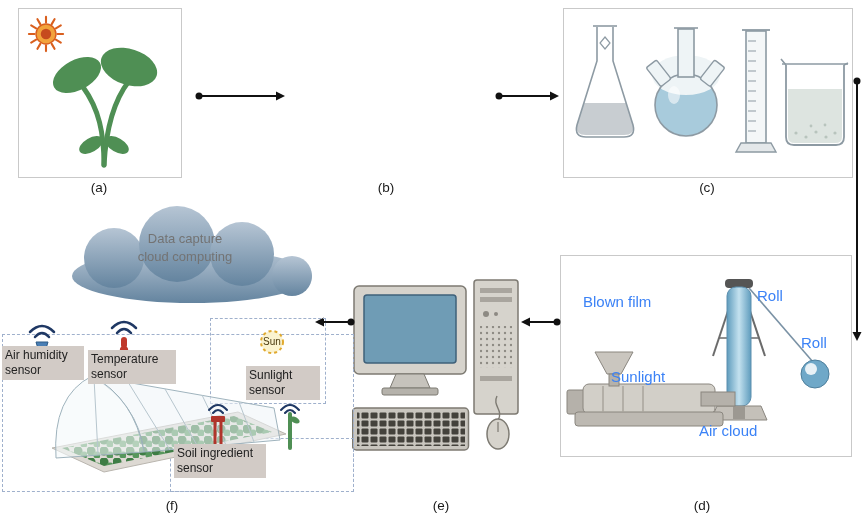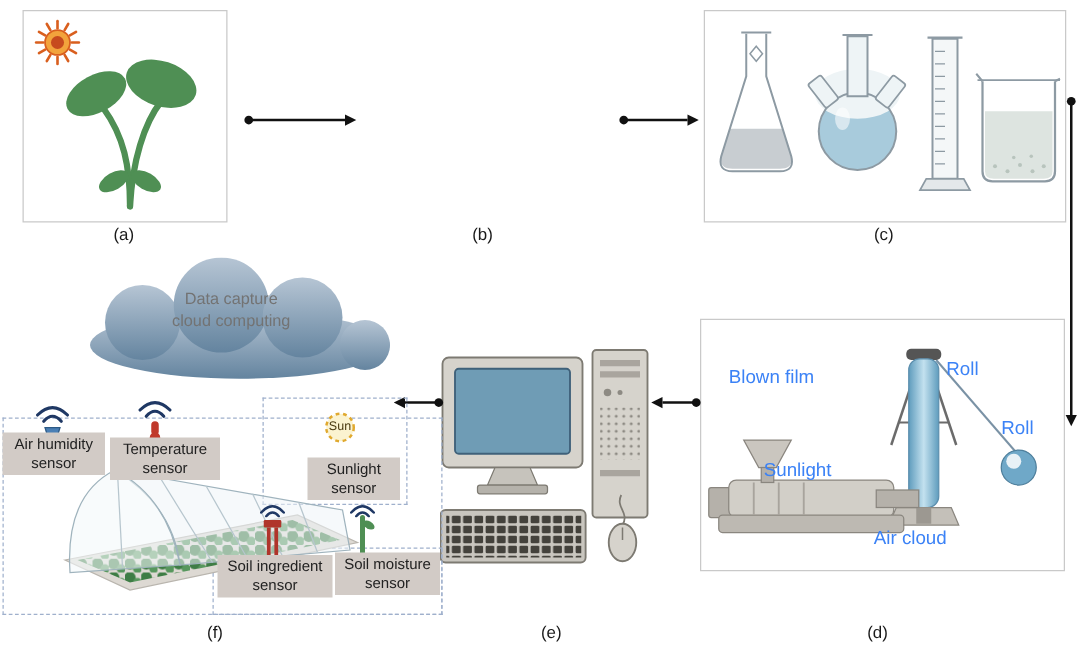--- a/index.html
+++ b/index.html
@@ -4,21 +4,21 @@
 <style>
   html,body { margin:0; padding:0; background:#fff; }
   .canvas { position:relative; width:864px; height:519px; background:#ffffff;
             font-family:"Liberation Sans", sans-serif; overflow:hidden; }
   .abs { position:absolute; }
   .box { position:absolute; border:1px solid #c9c9c9; background:#fff; }
   .plabel { position:absolute; text-align:center; font-size:13.5px; color:#1a1a1a; }
   .caption { position:absolute; font-size:13px; color:#222; text-align:center; }
   .dlabel { position:absolute; font-size:15px; color:#3b82f6; white-space:nowrap; }
   .sensor-label { position:absolute; background:#d2cbc6; color:#222; font-size:12px;
-                  line-height:1.25; text-align:center; display:flex; align-items:center;
+                  line-height:1.25; display:flex; align-items:center;
                   justify-content:center; padding:2px 3px; box-sizing:border-box; }
   .dashed { position:absolute; border:1.5px dashed #9fb0cc; }
   .cloud-text { position:absolute; text-align:center; font-size:13px; color:#737373; line-height:1.35; }
   .sun-badge-text { position:absolute; left:0; top:10px; width:100%; text-align:center;
                     font-size:10px; color:#4a3a10; }
   svg.arrow { position:absolute; }
 </style>
 </head>
 <body>
 
@@ -313,17 +313,16 @@
   <svg class="abs" style="left:206px;top:414px" width="24" height="38" viewBox="0 0 24 38">
     <rect x="5" y="2" width="14" height="6" rx="1" fill="#b0352b"></rect>
     <line x1="9" y1="8" x2="9" y2="34" stroke="#b0352b" stroke-width="3"></line>
     <line x1="15" y1="8" x2="15" y2="34" stroke="#b0352b" stroke-width="3"></line>
   </svg>
 
   <div class="sensor-label" style="left:2px;top:346px;width:82px;min-height:34px">Air humidity sensor</div>
   <div class="sensor-label" style="left:88px;top:350px;width:88px;min-height:34px">Temperature sensor</div>
   <div class="sensor-label" style="left:174px;top:444px;width:92px;min-height:34px">Soil ingredient sensor</div>
   <div class="sensor-label" style="left:246px;top:366px;width:74px;min-height:34px">Sunlight sensor</div>
-  <div class="sensor-label" style="left:268px;top:442px;width:84px;min-height:34px">Soil moisture sensor</div>
 
   <div class="plabel" style="left:152px;top:498px;width:40px">(f)</div>
 
 </div>
 
 </body></html>

